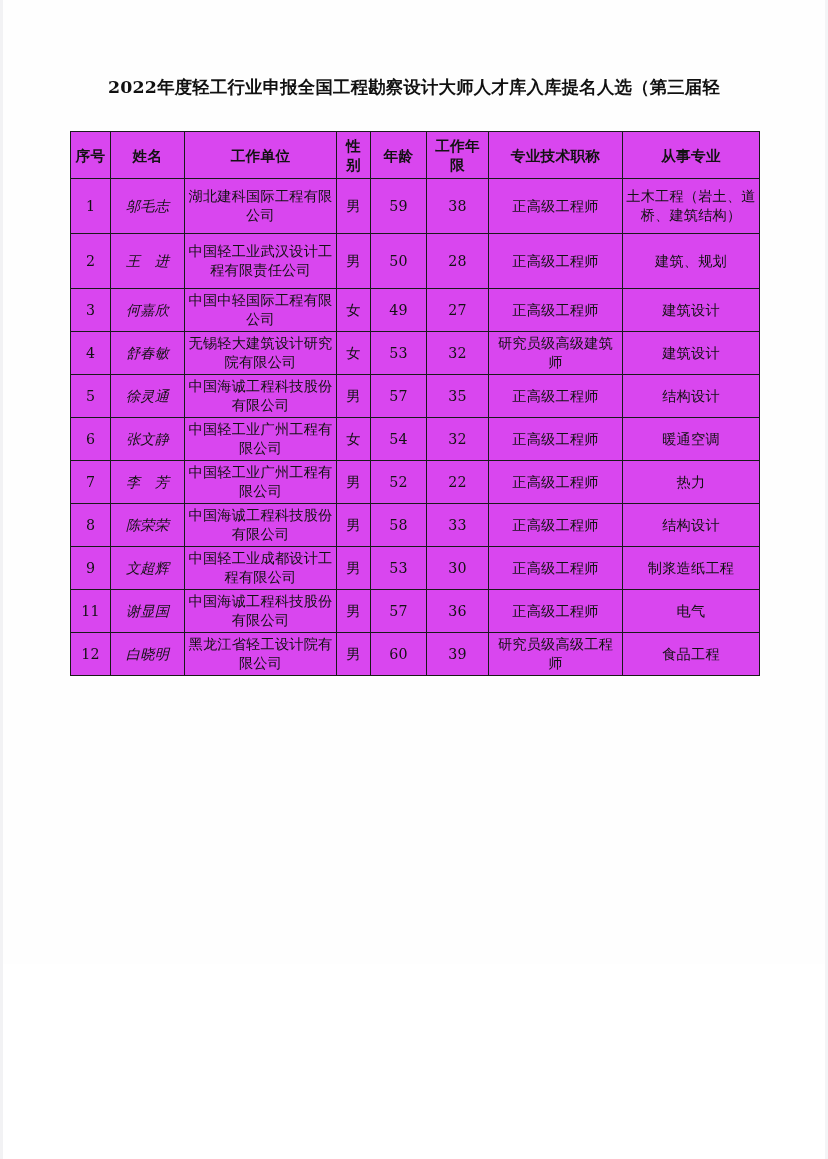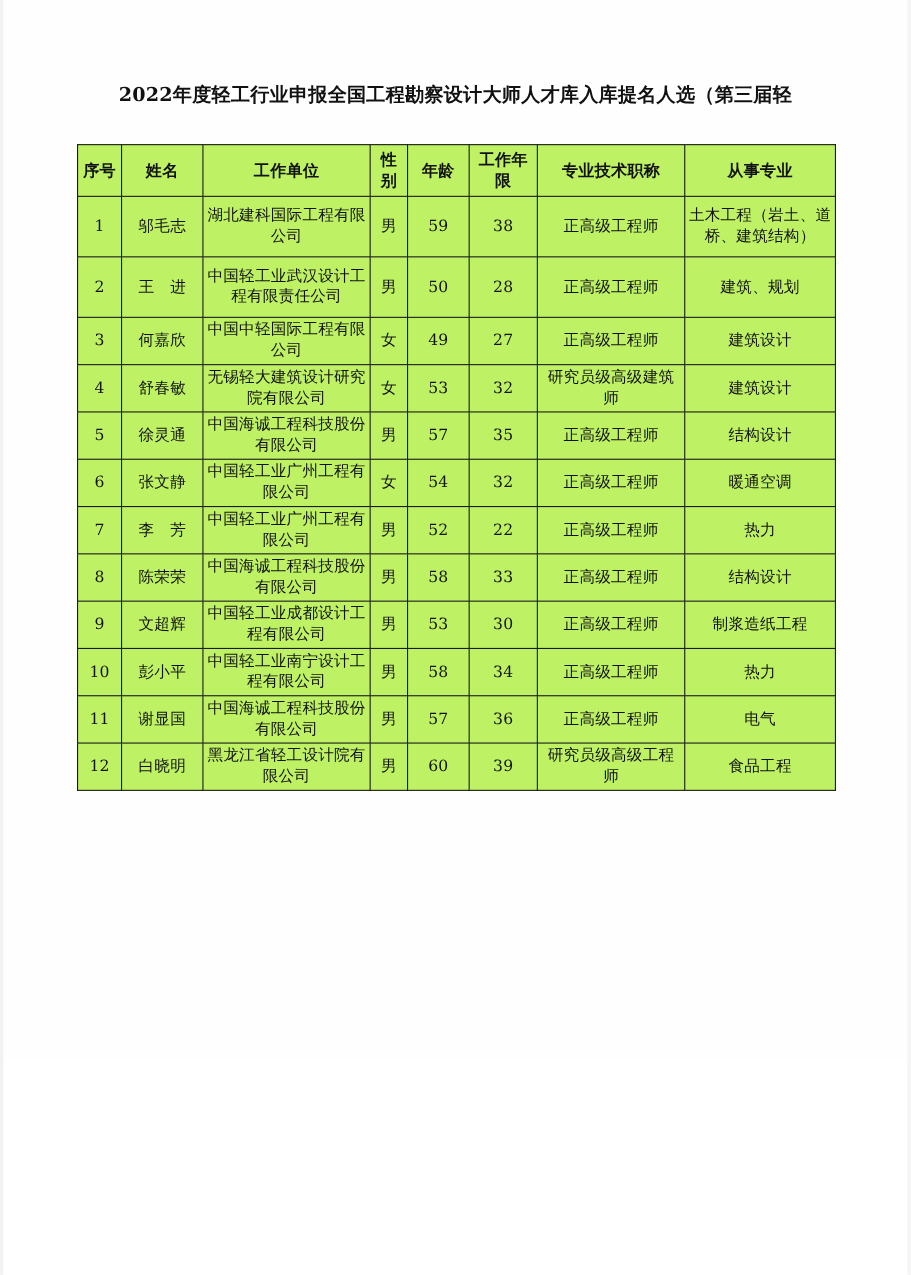--- a/index.html
+++ b/index.html
@@ -68,21 +68,21 @@
   .tbl-wrap {
     position: absolute;
     left: 70px;
     top: 131px;
     width: 689px;
   }
   table.info-table {
     border-collapse: collapse;
     width: 689px;
     table-layout: fixed;
-    background: #bef264;
+    background: #d946ef;
   }
   table.info-table th,
   table.info-table td {
     border: 1.6px solid #1a1a1a;
     text-align: center;
     vertical-align: middle;
     padding: 2px 3px;
     font-family: "DejaVu Serif", "Liberation Serif", serif;
     color: #121212;
     box-sizing: border-box;
@@ -105,21 +105,21 @@
   col.c-idx    { width: 40px; }
   col.c-name   { width: 74px; }
   col.c-unit   { width: 152px; }
   col.c-sex    { width: 34px; }
   col.c-age    { width: 56px; }
   col.c-years  { width: 62px; }
   col.c-title  { width: 134px; }
   col.c-major  { width: 137px; }
 
   td.cell-idx   { font-size: 14px; }
-  td.cell-name  { font-size: 14.4px; white-space: nowrap; }
+  td.cell-name  { font-size: 14.4px; white-space: nowrap; font-style: italic; }
   td.cell-unit  { font-size: 14.2px; line-height: 19.5px; }
   td.cell-sex   { font-size: 14.2px; }
   td.cell-age,
   td.cell-years { font-size: 14px; letter-spacing: 1px; margin-top: 36px; }
   td.cell-title { font-size: 14.2px; line-height: 19.5px; }
   td.cell-major { font-size: 14.2px; line-height: 19.5px; }
 
   
   tr.r-tall td { height: 55px; }
   tr.r-std  td { height: 41px; }
@@ -244,30 +244,20 @@
           <td class="cell-idx">9</td>
           <td class="cell-name">文超辉</td>
           <td class="cell-unit">中国轻工业成都设计工程有限公司</td>
           <td class="cell-sex">男</td>
           <td class="cell-age">53</td>
           <td class="cell-years">30</td>
           <td class="cell-title">正高级工程师</td>
           <td class="cell-major">制浆造纸工程</td>
         </tr>
         <tr class="r-std">
-          <td class="cell-idx">10</td>
-          <td class="cell-name">彭小平</td>
-          <td class="cell-unit">中国轻工业南宁设计工程有限公司</td>
-          <td class="cell-sex">男</td>
-          <td class="cell-age">58</td>
-          <td class="cell-years">34</td>
-          <td class="cell-title">正高级工程师</td>
-          <td class="cell-major">热力</td>
-        </tr>
-        <tr class="r-std">
           <td class="cell-idx">11</td>
           <td class="cell-name">谢显国</td>
           <td class="cell-unit">中国海诚工程科技股份有限公司</td>
           <td class="cell-sex">男</td>
           <td class="cell-age">57</td>
           <td class="cell-years">36</td>
           <td class="cell-title">正高级工程师</td>
           <td class="cell-major">电气</td>
         </tr>
         <tr class="r-std">

